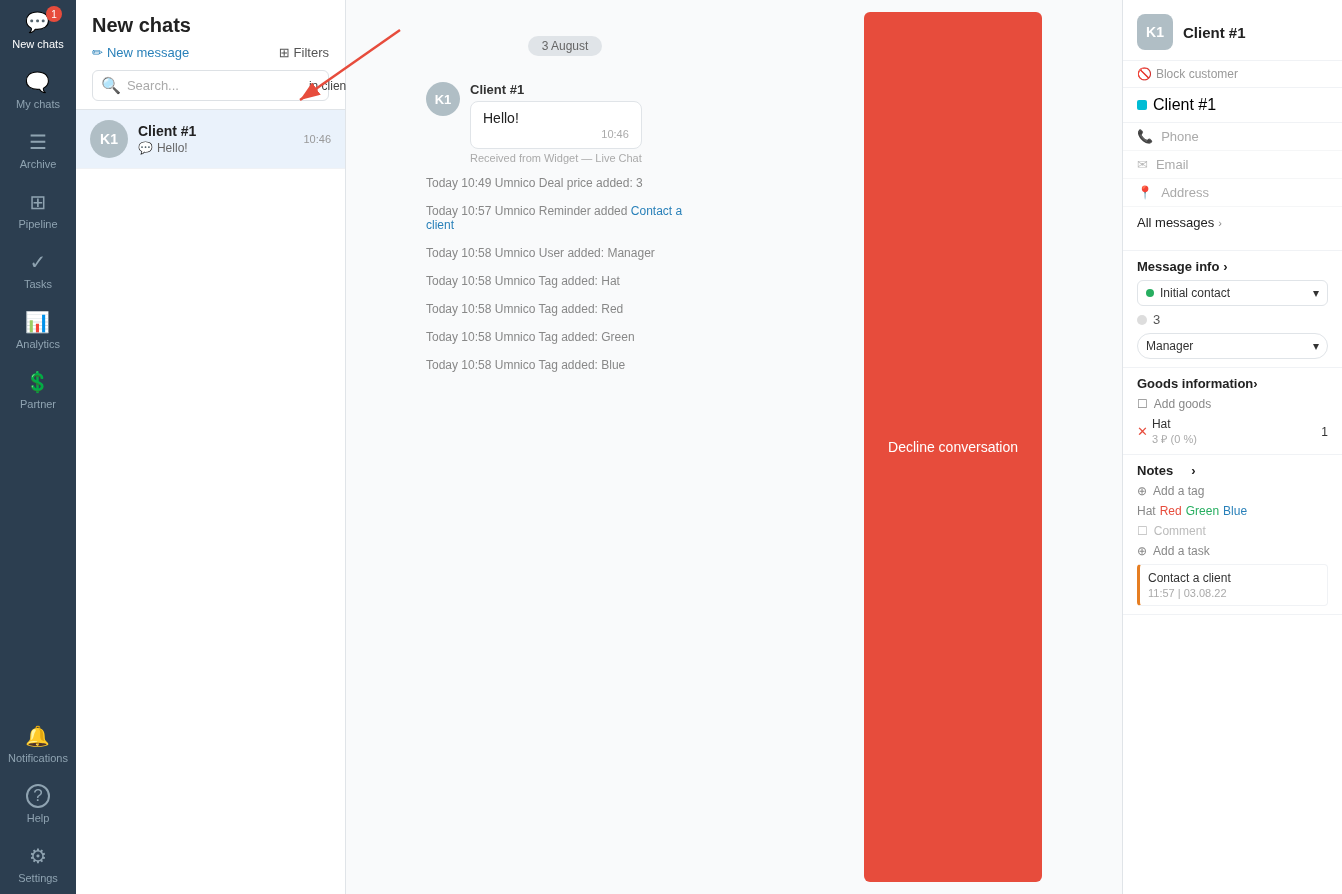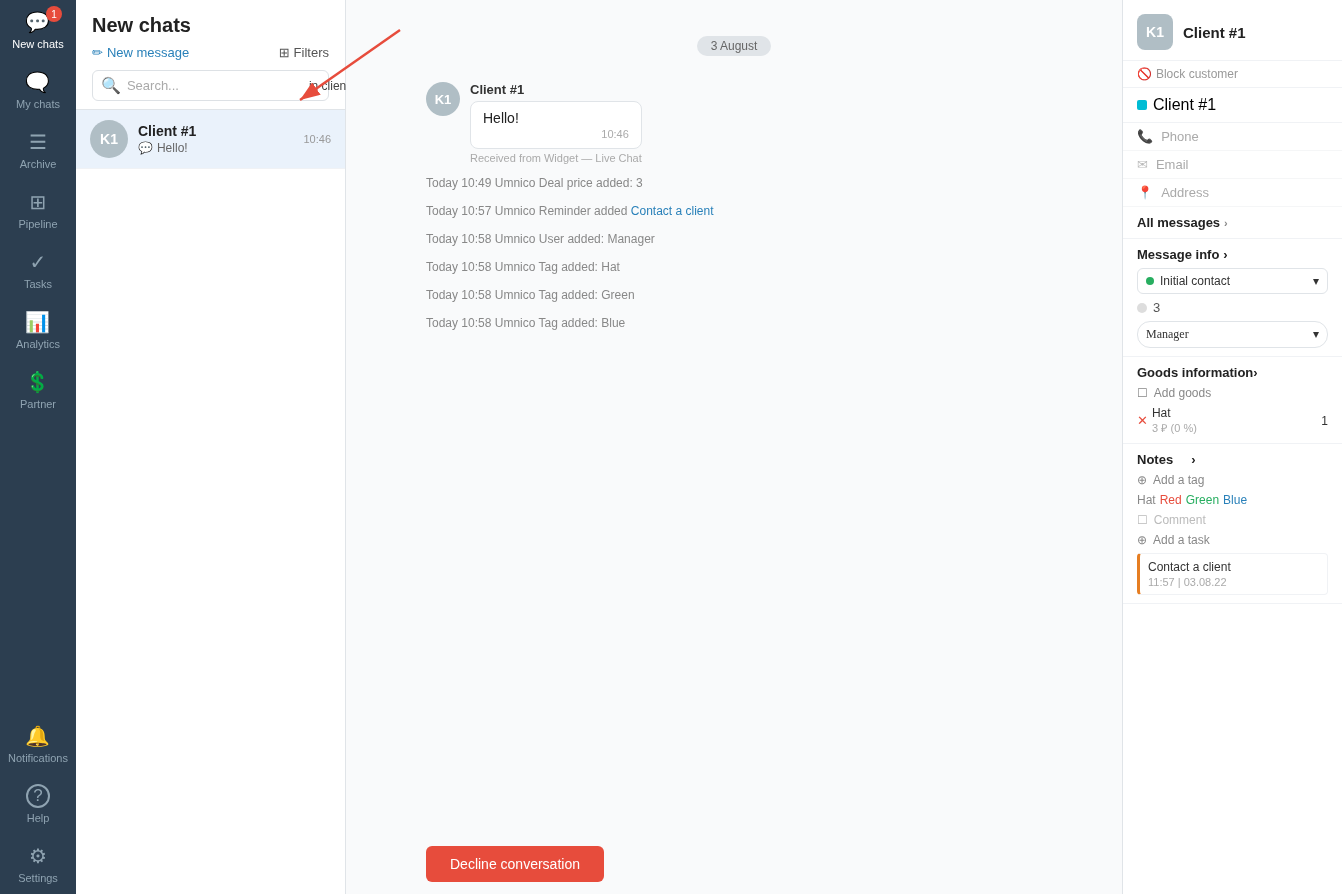--- a/index.html
+++ b/index.html
@@ -131,21 +131,21 @@
     .chat-info { flex: 1; min-width: 0; }
     .chat-name { font-size: 14px; font-weight: 600; color: #222; }
     .chat-preview { font-size: 12px; color: #666; display: flex; align-items: center; gap: 4px; margin-top: 2px; white-space: nowrap; overflow: hidden; text-overflow: ellipsis; }
     .chat-time { font-size: 11px; color: #999; flex-shrink: 0; }
     .chat-preview-icon { color: #00bcd4; font-size: 12px; }
 
     
     .main-chat {
       flex: 1;
       display: flex;
-      flex-direction: column;
+      flex-direction: row;
       background: #f9fafb;
       position: relative;
     }
     .chat-body {
       flex: 1;
       overflow-y: auto;
       padding: 20px 80px;
       display: flex;
       flex-direction: column;
       gap: 10px;
@@ -341,23 +341,23 @@
       gap: 8px;
       padding: 6px 14px;
       border-bottom: 1px solid #f5f6f7;
     }
     .right-field-icon { color: #bbb; font-size: 13px; }
     .right-field-label { font-size: 13px; color: #aaa; }
 
     .section-header {
       display: flex;
       align-items: center;
-      padding: 8px 14px 8px;
+      padding: 8px 14px 20px;
       font-size: 13px;
-      font-weight: 700;
+      font-weight: 400;
       color: #222;
       border-bottom: 1px solid #f0f2f5;
       cursor: pointer;
     }
     .section-header .arrow { margin-left: 4px; color: #888; font-size: 11px; }
 
     .no-history { font-size: 12px; color: #e67e22; padding: 4px 14px 8px; border-bottom: 1px solid #f0f2f5; }
 
     .msg-info-section { padding: 8px 14px; border-bottom: 1px solid #f0f2f5; }
     .msg-info-title { font-size: 13px; font-weight: 600; color: #222; cursor: pointer; display: flex; align-items: center; gap: 4px; }
@@ -387,21 +387,20 @@
       display: flex;
       align-items: center;
       border: 1px solid #e0e4e8;
       border-radius: 13px;
       padding: 5px 8px;
       margin-top: 6px;
       font-size: 12px;
       color: #333;
       cursor: pointer;
       justify-content: space-between;
-      font-family: Liberation Serif, serif;
     }
 
     .goods-section { padding: 8px 14px; border-bottom: 1px solid #f0f2f5; }
     .goods-title { font-size: 13px; font-weight: 600; color: #222; display: flex; align-items: center; cursor: pointer; }
     .add-goods-row {
       display: flex;
       align-items: center;
       gap: 6px;
       margin-top: 6px;
       font-size: 12px;
@@ -584,20 +583,21 @@
         <div class="msg-source">Received from Widget — Live Chat</div>
       </div>
     </div>
 
     <div class="system-log"><span>Today 10:49 Umnico Deal price added: 3</span></div>
     <div class="system-log">
       <span>Today 10:57 Umnico Reminder added </span><a>Contact a client</a>
     </div>
     <div class="system-log"><span>Today 10:58 Umnico User added: Manager</span></div>
     <div class="system-log"><span>Today 10:58 Umnico Tag added: Hat</span></div>
+    <div class="system-log"><span>Today 10:58 Umnico Tag added: Red</span></div>
     <div class="system-log"><span>Today 10:58 Umnico Tag added: Green</span></div>
     <div class="system-log"><span>Today 10:58 Umnico Tag added: Blue</span></div>
   </div>
 
   <div class="chat-actions-row">
     <button class="btn-decline">Decline conversation</button>
   </div>
 
 </div>
 

